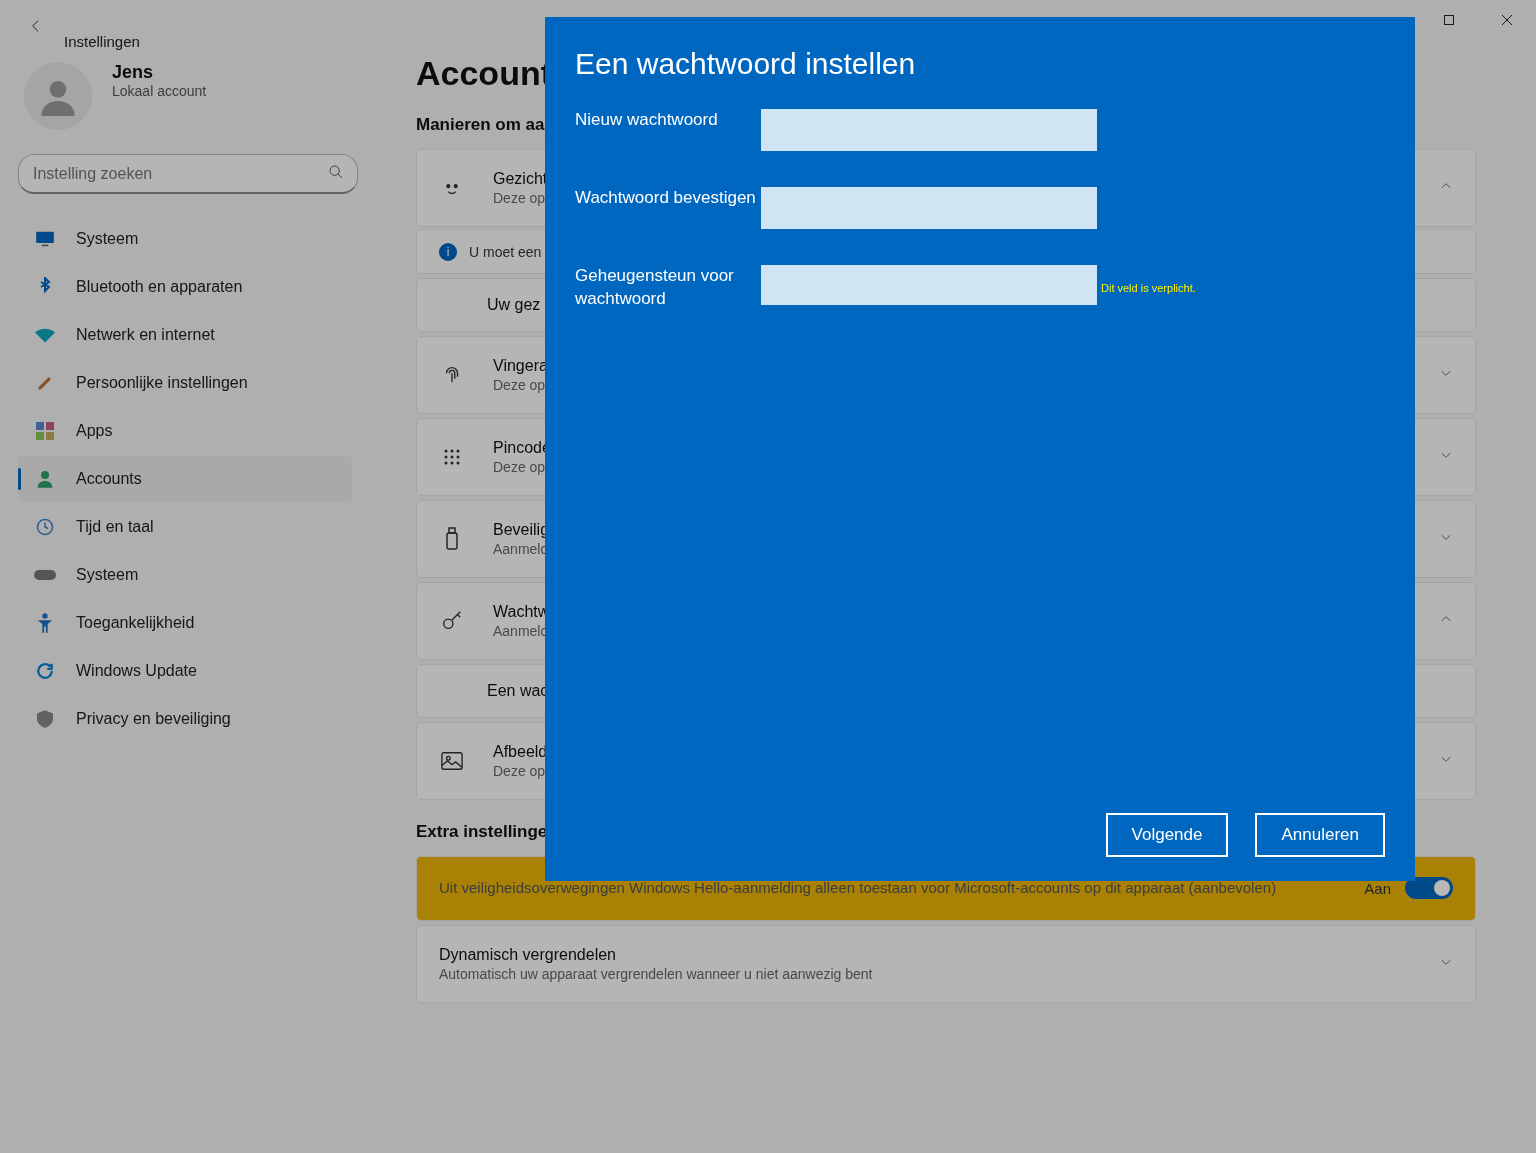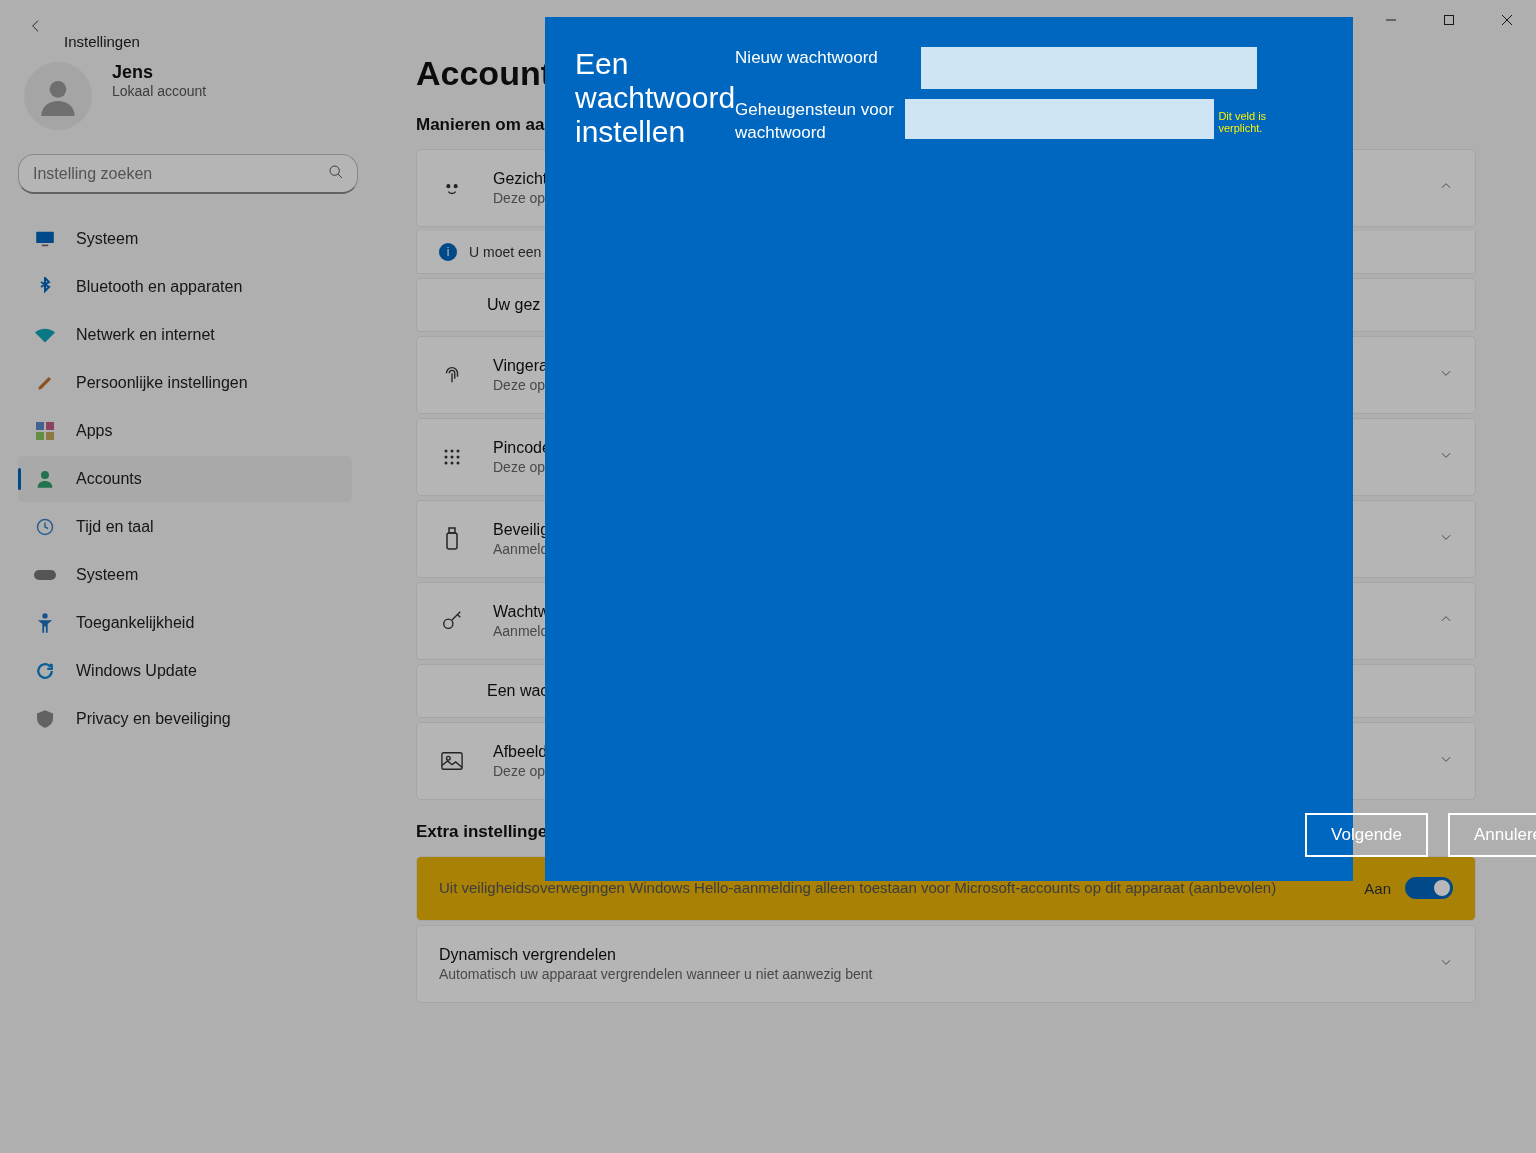--- a/index.html
+++ b/index.html
@@ -57,29 +57,29 @@
   .toggle-row { border: 1px solid #e5e5e5; background: #eab308; border-radius: 5px; padding: 20px 22px; display: flex; align-items: center; }
   .toggle-text { flex: 1; font-size: 15px; color: #555; line-height: 1.5; padding-right: 40px; }
   .toggle-state { font-size: 15px; color: #333; margin-right: 14px; }
   .toggle { width: 48px; height: 22px; border-radius: 11px; background: #0067c0; position: relative; }
   .toggle::after { content: ""; position: absolute; right: 3px; top: 3px; width: 16px; height: 16px; border-radius: 50%; background: #fff; }
 
   
   .dim { position: absolute; inset: 0; background: rgba(0,0,0,0.28); }
 
   
-  .dialog { position: absolute; left: 545px; top: 17px; width: 808px; height: 864px; background: #0067c0; color: #fff; padding: 30px 30px 24px 30px; display: flex; flex-direction: row; }
+  .dialog { position: absolute; left: 545px; top: 17px; width: 870px; height: 864px; background: #0067c0; color: #fff; padding: 30px 30px 24px 30px; display: flex; flex-direction: column; }
   .dialog h1 { font-size: 30px; font-weight: 400; margin-bottom: 28px; }
-  .form { display: flex; flex-direction: column; gap: 10px; }
+  .form { display: flex; flex-direction: column; gap: 36px; }
   .form-row { display: flex; align-items: flex-start; }
   .form-label { width: 186px; font-size: 17px; line-height: 1.35; }
   .form-input { width: 336px; height: 42px; background: #cfe5f3; border: none; padding: 0 10px; }
   .form-input.short { height: 40px; }
   .validation { color: #fff200; font-size: 11px; margin-left: 4px; align-self: center; }
-  .dialog-buttons { margin-top: auto; display: flex; justify-content: flex-end; gap: 20px; }
+  .dialog-buttons { margin-top: auto; display: flex; justify-content: flex-end; gap: 27px; }
   .dlg-btn { border: 2px solid #fff; background: transparent; color: #fff; font-size: 17px; padding: 10px 24px; min-width: 120px; cursor: pointer; }
 </style>
 </head>
 <body>
 
 <div class="window">
 
   <div class="titlebar">
     <div class="back-btn">
       <svg viewBox="0 0 24 24">
@@ -371,20 +371,24 @@
   <div class="dim"></div>
 
   <div class="dialog">
     <h1>Een wachtwoord instellen</h1>
     <div class="form">
       <div class="form-row">
         <div class="form-label">Nieuw wachtwoord</div>
         <input type="password" class="form-input" style="">
       </div>
       <div class="form-row">
+        <div class="form-label">Wachtwoord bevestigen</div>
+        <input type="password" class="form-input" style="">
+      </div>
+      <div class="form-row">
         <div class="form-label">Geheugensteun voor wachtwoord</div>
         <input type="text" class="form-input short" style="">
         <div class="validation">Dit veld is verplicht.</div>
       </div>
     </div>
     <div class="dialog-buttons">
       <button class="dlg-btn">Volgende</button>
       <button class="dlg-btn">Annuleren</button>
     </div>
   </div>

